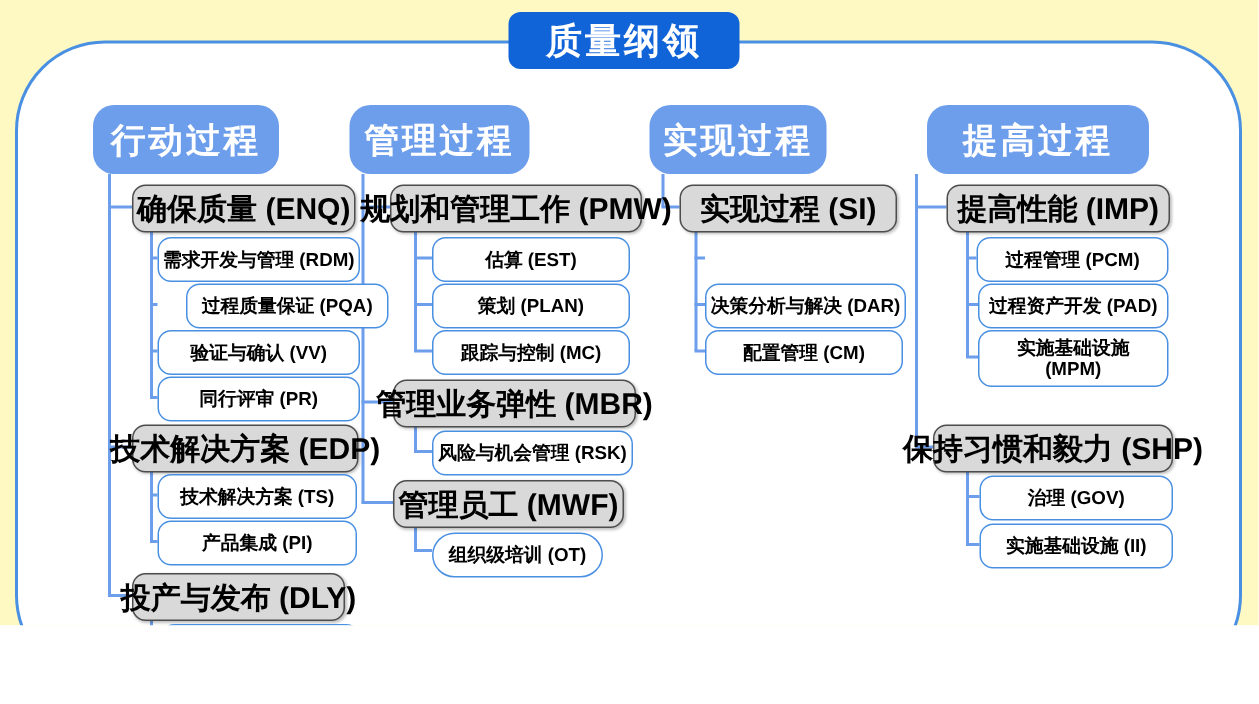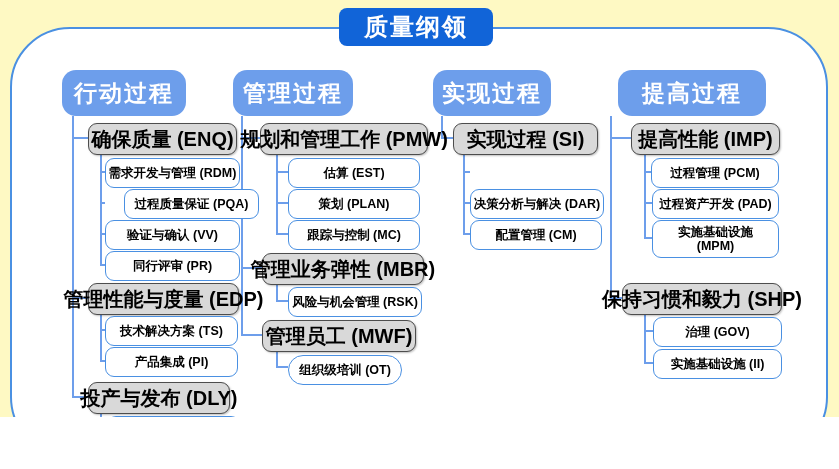--- a/index.html
+++ b/index.html
@@ -50,21 +50,21 @@
     <div class="line" style="left: 100px; top: 153px; width: 1.5px; height: 112px;"></div>
     <div class="line" style="left: 100px; top: 171.25px; width: 5px; height: 1.5px;"></div>
     <div class="leaf" style="left: 105px; top: 158px; width: 133px; height: 28px;">需求开发与管理 (RDM)</div>
     <div class="line" style="left: 100px; top: 202.25px; width: 5px; height: 1.5px;"></div>
     <div class="leaf" style="left: 89px; top: 189px; width: 133px; height: 28px; margin-left: 35px;">过程质量保证 (PQA)</div>
     <div class="line" style="left: 100px; top: 233.25px; width: 5px; height: 1.5px;"></div>
     <div class="leaf" style="left: 105px; top: 220px; width: 133px; height: 28px;">验证与确认 (VV)</div>
     <div class="line" style="left: 100px; top: 264.25px; width: 5px; height: 1.5px;"></div>
     <div class="leaf" style="left: 105px; top: 251px; width: 133px; height: 28px;">同行评审 (PR)</div>
     <div class="line" style="left: 72px; top: 297.25px; width: 16px; height: 1.5px;"></div>
-    <div class="group" style="left: 88px; top: 283px; width: 149px; height: 30px;">管理性能与度量 (EDP)</div>
+    <div class="group" style="left: 88px; top: 283px; width: 149px; height: 30px;">技术解决方案 (EDP)</div>
     <div class="line" style="left: 100px; top: 313px; width: 1.5px; height: 48px;"></div>
     <div class="line" style="left: 100px; top: 329.25px; width: 5px; height: 1.5px;"></div>
     <div class="leaf" style="left: 105px; top: 316px; width: 131px; height: 28px;">技术解决方案 (TS)</div>
     <div class="line" style="left: 100px; top: 360.25px; width: 5px; height: 1.5px;"></div>
     <div class="leaf" style="left: 105px; top: 347px; width: 131px; height: 28px;">产品集成 (PI)</div>
     <div class="line" style="left: 72px; top: 396.25px; width: 16px; height: 1.5px;"></div>
     <div class="group" style="left: 88px; top: 382px; width: 140px; height: 30px;">投产与发布 (DLY)</div>
     <div class="line" style="left: 100px; top: 412px; width: 1.5px; height: 17.5px;"></div>
     <div class="line" style="left: 100px; top: 428.75px; width: 7px; height: 1.5px;"></div>
     <div class="leaf" style="left: 107px; top: 416px; width: 131px; height: 27px;">投产与发布 (DLY)</div>

